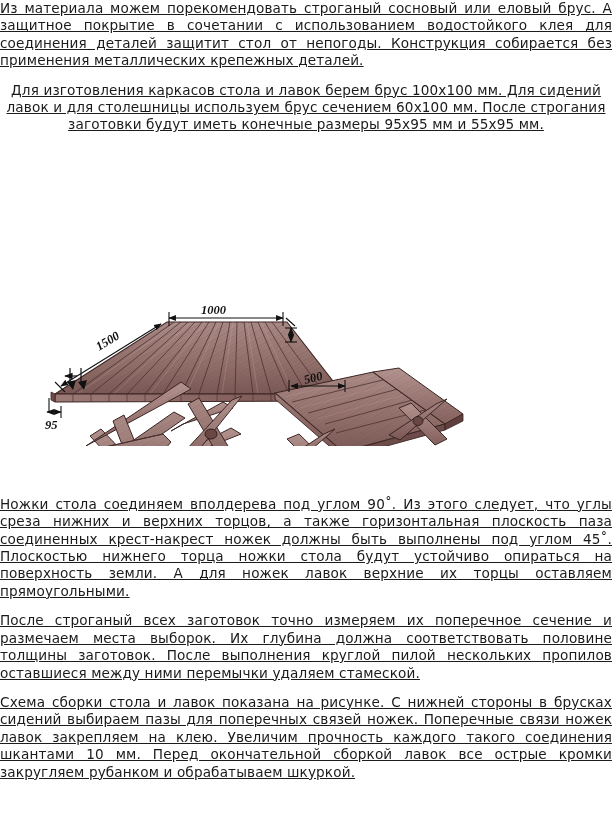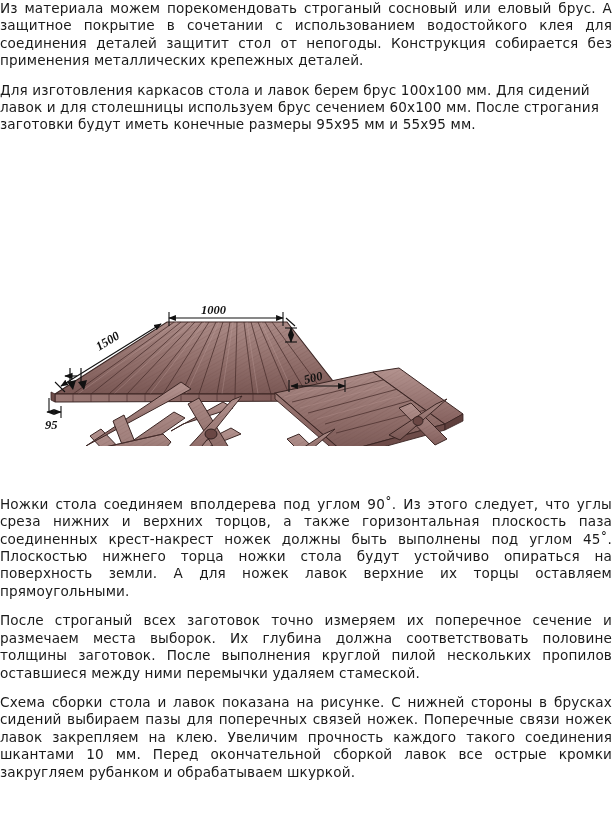--- a/index.html
+++ b/index.html
@@ -12,31 +12,32 @@
     height: 829px;
     overflow: hidden;
     font-family: "DejaVu Sans", "Liberation Sans", sans-serif;
     color: #1c1c1c;
   }
   .page {
     width: 612px;
     height: 752px;
     position: relative;
     box-sizing: border-box;
+    text-decoration: underline;
   }
   p.body-text {
     margin: 0 0 12px 0;
     font-size: 13.6px;
     line-height: 17.4px;
     text-align: justify;
     text-justify: inter-word;
     color: #1a1a1a;
     letter-spacing: 0.01em;
   }
-  p.body-text.nojust { text-align: left; }
+  p.body-text.nojust { text-align: center; }
 
   .figure {
     position: relative;
     width: 612px;
     height: 310px;
     margin: 7px 8px 0 0;
     padding-left: 43px;
   }
   .figure svg { display: block; }
   .fig-caption {

